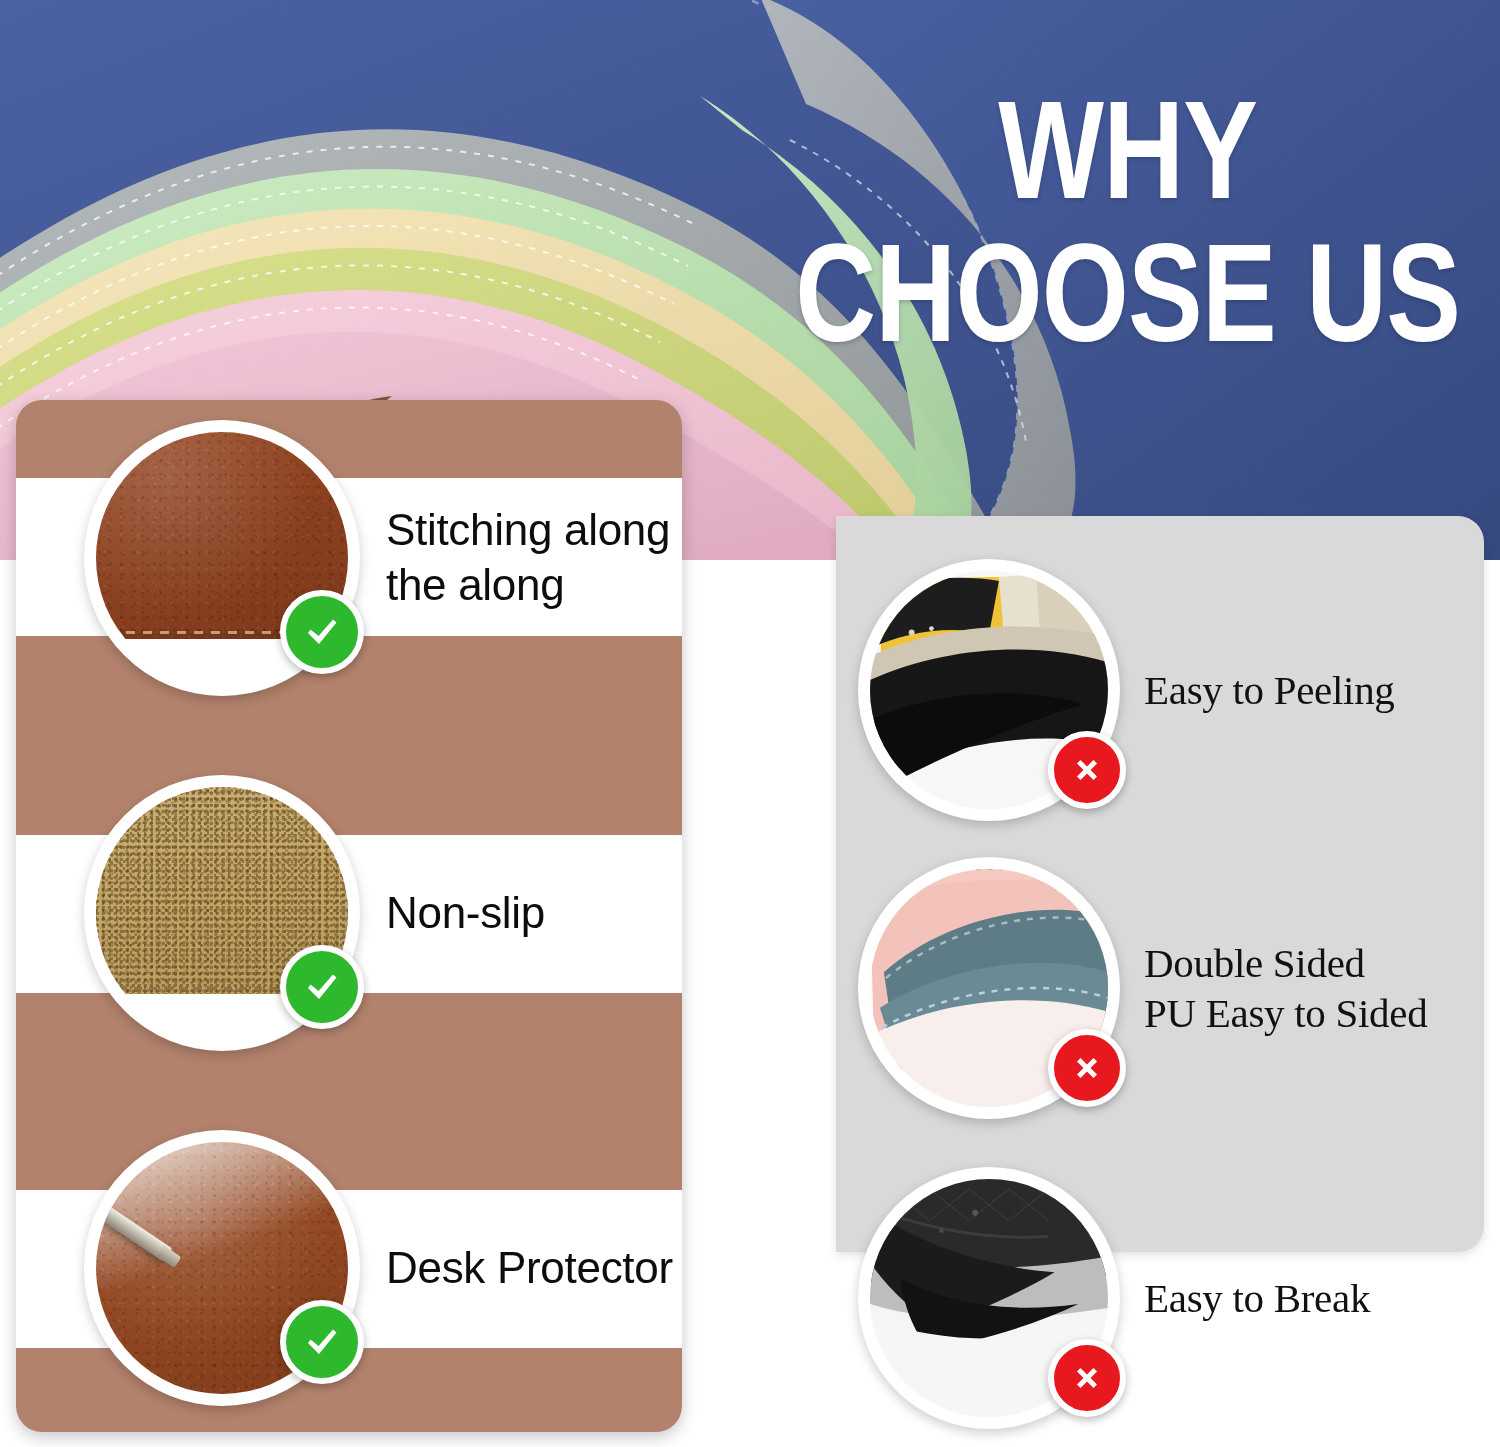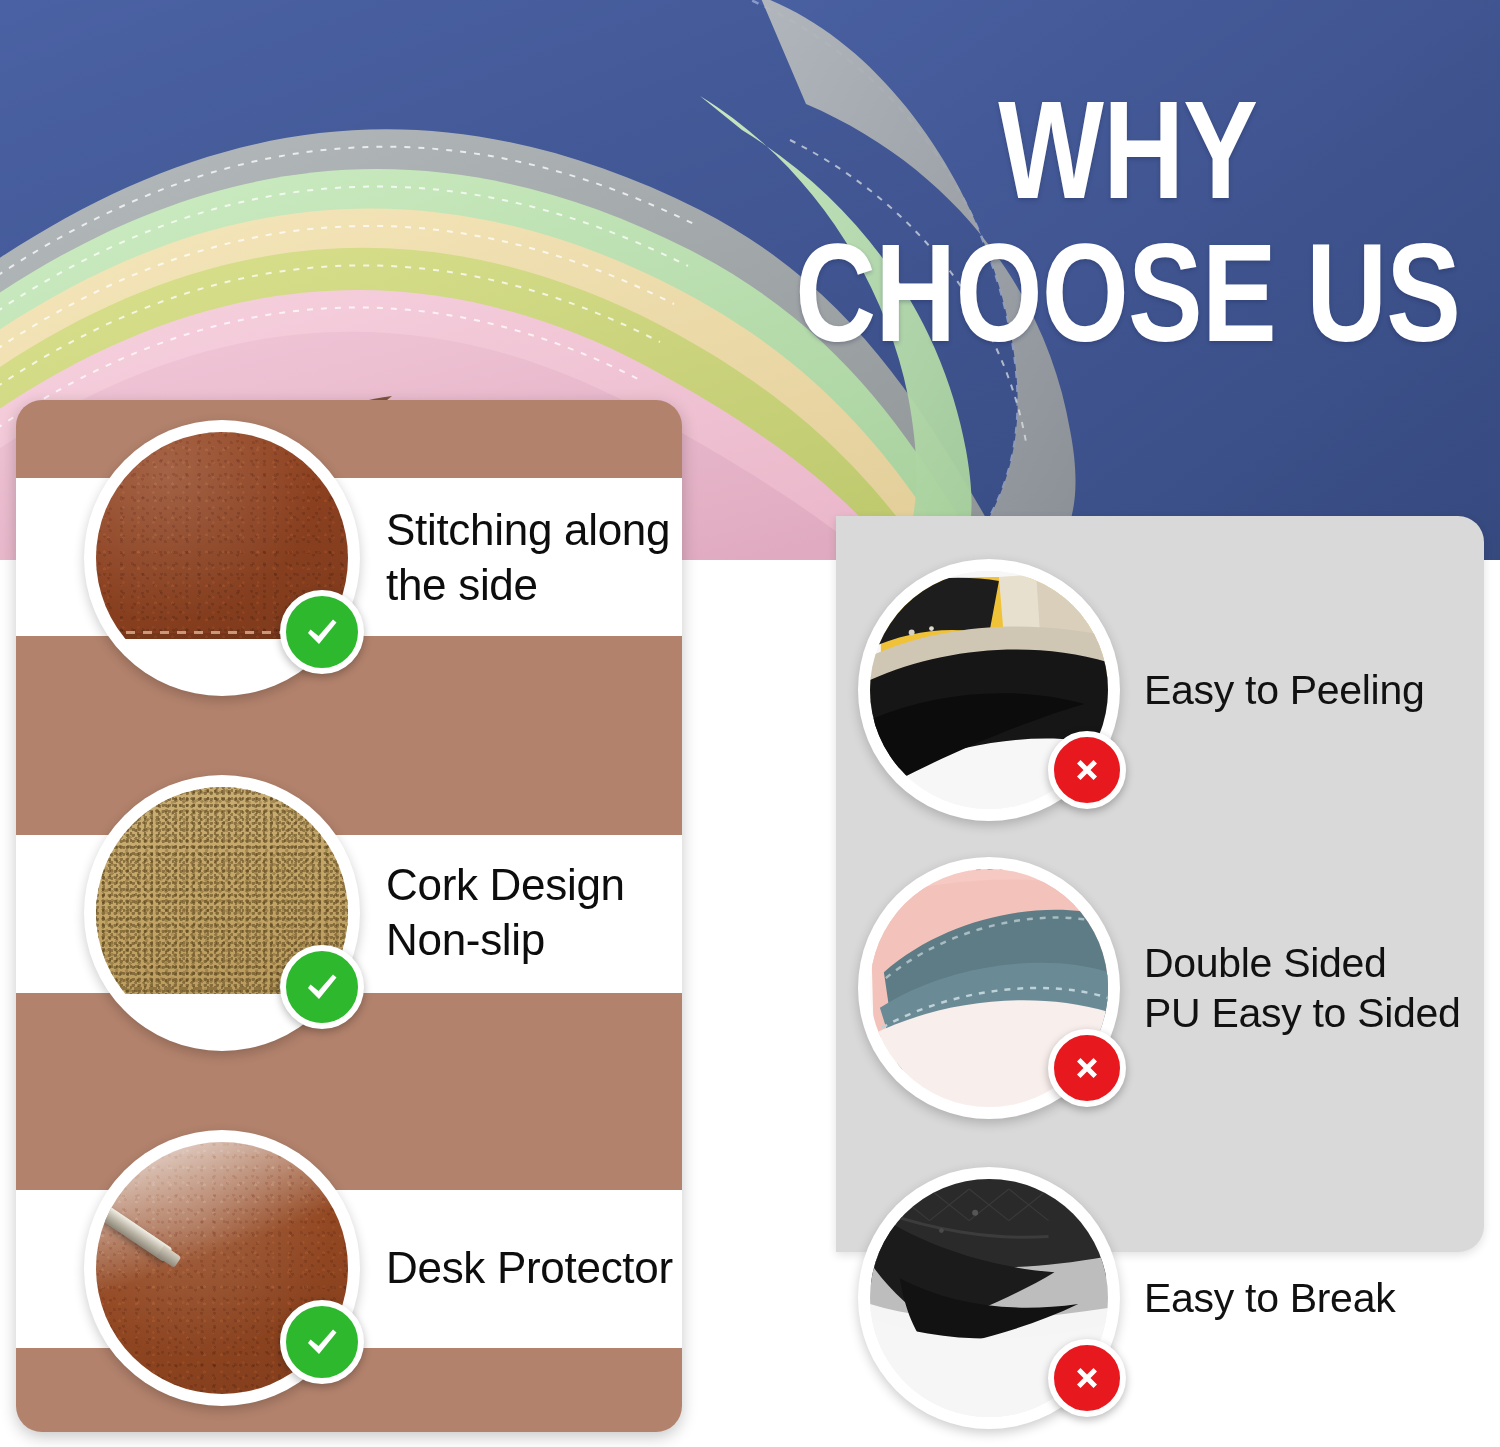--- a/index.html
+++ b/index.html
@@ -38,20 +38,21 @@
   #headline .l1 { font-size:140px; }
   #headline .l2 { font-size:140px; margin-top:14px; }
 
   
   #con-panel {
     position:absolute; left:836px; top:516px; width:648px; height:736px;
     background:#d9d9d9;
     border-radius:0 26px 26px 0;
     z-index:20;
     box-shadow:0 3px 10px rgba(0,0,0,.12);
+    font-family:Liberation Serif, serif;
   }
   .con-row {
     position:absolute; left:0; width:648px; height:300px;
     display:flex; align-items:center;
   }
   .con-row.r0 { top:24px; }
   .con-row.r1 { top:322px;align-items:center; }
   .con-row.r2 { top:632px; }
   .con-thumb-wrap {
     position:relative; width:262px; height:262px; margin-left:22px; flex:none;
@@ -394,41 +395,40 @@
         </div>
       </div>
       <div class="badge ok">
         <svg width="44" height="44" viewBox="0 0 44 44" aria-hidden="true">
           <path d="M8 23 L10.5 19.5 L18.5 26 L33 9.5 L36.5 12.5 L19 34 Z" fill="#ffffff"></path>
         </svg>
       </div>
     </div>
     <div class="pro-text">
       <div>Stitching along</div>
-      <div>the side</div>
+      <div>the along</div>
     </div>
   </div>
 
   <div class="pro-row p1">
     <div class="pro-thumb-wrap">
       <div class="circ">
         <div class="circ-inner">
           <div class="sw-cork">
             <div class="cork-grain"></div>
           </div>
         </div>
       </div>
       <div class="badge ok">
         <svg width="44" height="44" viewBox="0 0 44 44" aria-hidden="true">
           <path d="M8 23 L10.5 19.5 L18.5 26 L33 9.5 L36.5 12.5 L19 34 Z" fill="#ffffff"></path>
         </svg>
       </div>
     </div>
     <div class="pro-text">
-      <div>Cork Design</div>
       <div>Non-slip</div>
     </div>
   </div>
 
   <div class="pro-row p2">
     <div class="pro-thumb-wrap">
       <div class="circ">
         <div class="circ-inner">
           <div class="sw-key-bg">
             <div class="grain"></div>

